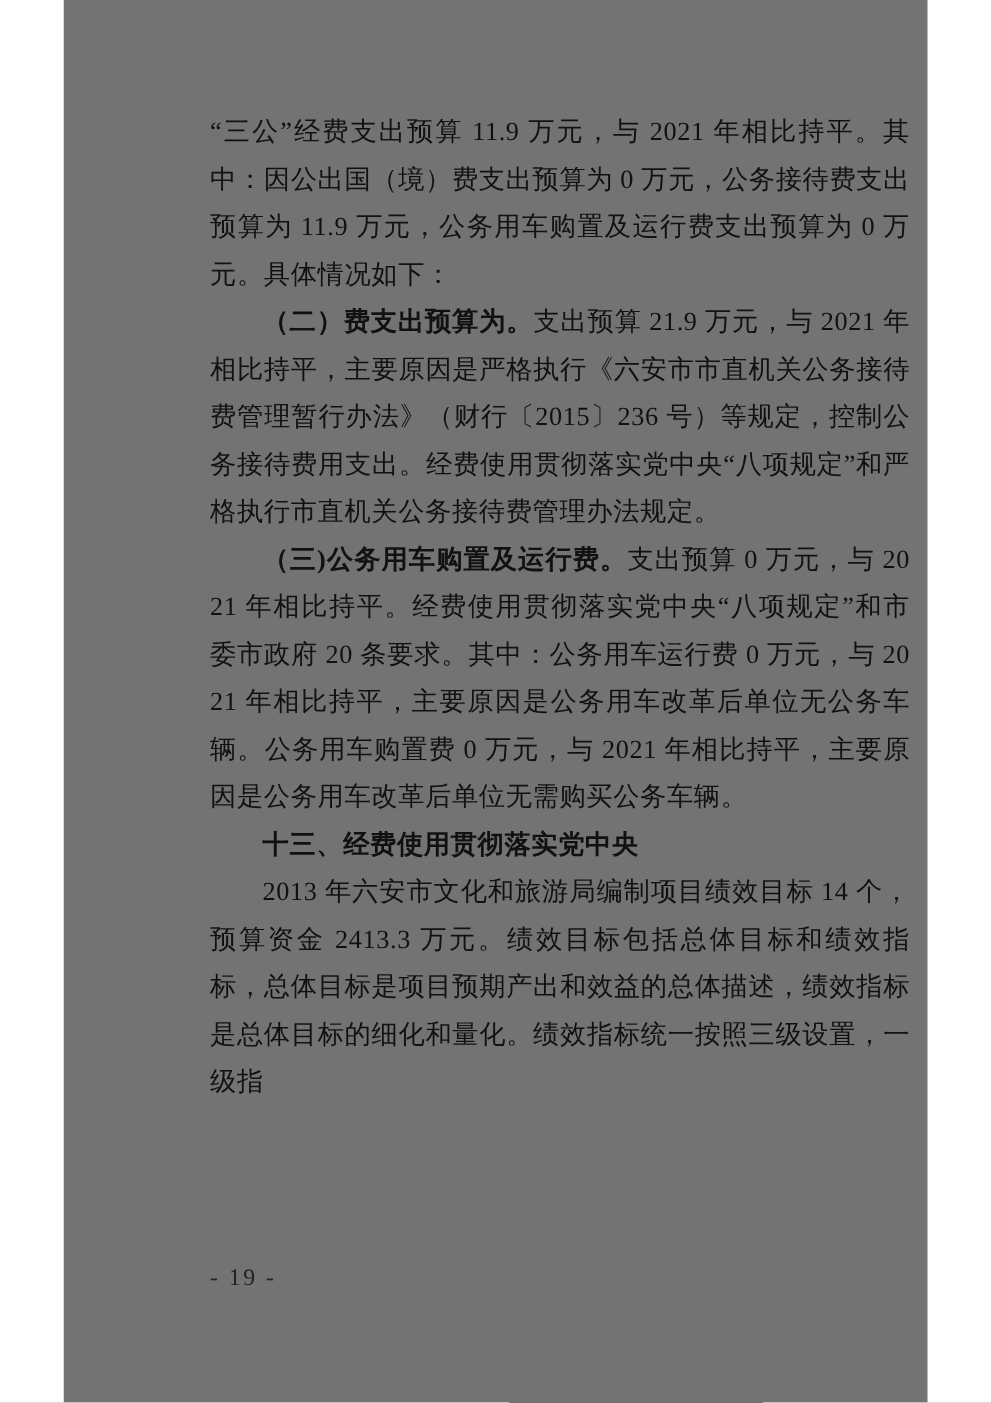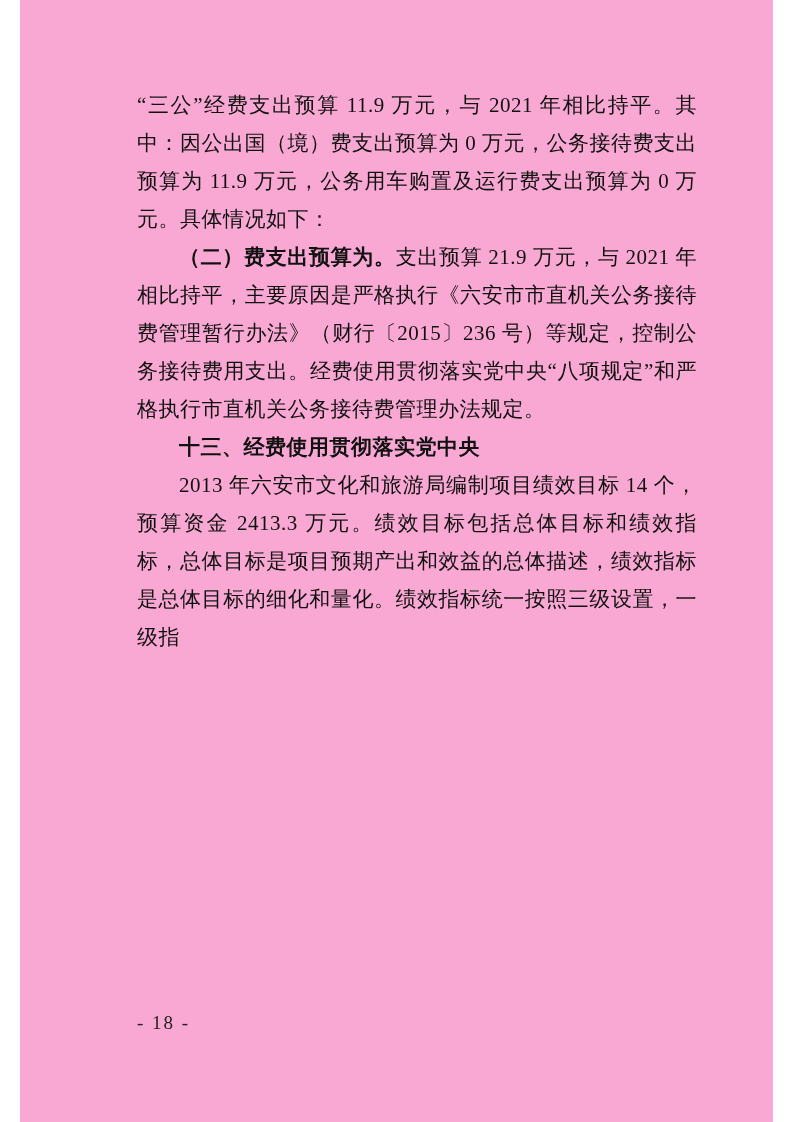--- a/index.html
+++ b/index.html
@@ -3,24 +3,24 @@
 <meta charset="utf-8">
 <title>Document Page</title>
 <style>
   html, body {
     margin: 0;
     padding: 0;
     background: #ffffff;
   }
   .page {
     position: relative;
-    width: 753px;
+    width: 691px;
     height: 1122px;
     margin: 0 auto;
-    background: #f9a8d4;
+    background: #737373;
     overflow: hidden;
     font-family: "Liberation Serif", "DejaVu Serif", serif;
     color: #111111;
   }
   .content {
     position: absolute;
     left: 117px;
     top: 86px;
     width: 560px;
   }
@@ -56,22 +56,23 @@
 <body>
 
 <div class="page">
   <div class="content">
 
     <p class="para"><span>“三公”经费支出预算 11.9 万元，与 2021 年相比持平。其中：因公出国（境）费支出预算为 0 万元，公务接待费支出预算为 11.9 万元，公务用车购置及运行费支出预算为 0 万元。具体情况如下：</span></p>
 
 
     <p class="para indent"><b>（二）费支出预算为。</b><span>支出预算 21.9 万元，与 2021 年相比持平，主要原因是严格执行《六安市市直机关公务接待费管理暂行办法》（财行〔2015〕236 号）等规定，控制公务接待费用支出。经费使用贯彻落实党中央“八项规定”和严格执行市直机关公务接待费管理办法规定。</span></p>
 
+    <p class="para indent"><b>（三)公务用车购置及运行费。</b><span>支出预算 0 万元，与 2021 年相比持平。经费使用贯彻落实党中央“八项规定”和市委市政府 20 条要求。其中：公务用车运行费 0 万元，与 2021 年相比持平，主要原因是公务用车改革后单位无公务车辆。公务用车购置费 0 万元，与 2021 年相比持平，主要原因是公务用车改革后单位无需购买公务车辆。</span></p>
 
     <p class="para indent bold">十三、经费使用贯彻落实党中央</p>
 
 
     <p class="para indent"><span>2013 年六安市文化和旅游局编制项目绩效目标 14 个，预算资金 2413.3 万元。绩效目标包括总体目标和绩效指标，总体目标是项目预期产出和效益的总体描述，绩效指标是总体目标的细化和量化。绩效指标统一按照三级设置，一级指</span></p>
 
   </div>
 
-  <div class="footer-pagenum">- 18 -</div>
+  <div class="footer-pagenum">- 19 -</div>
 </div>
 
 </body></html>

